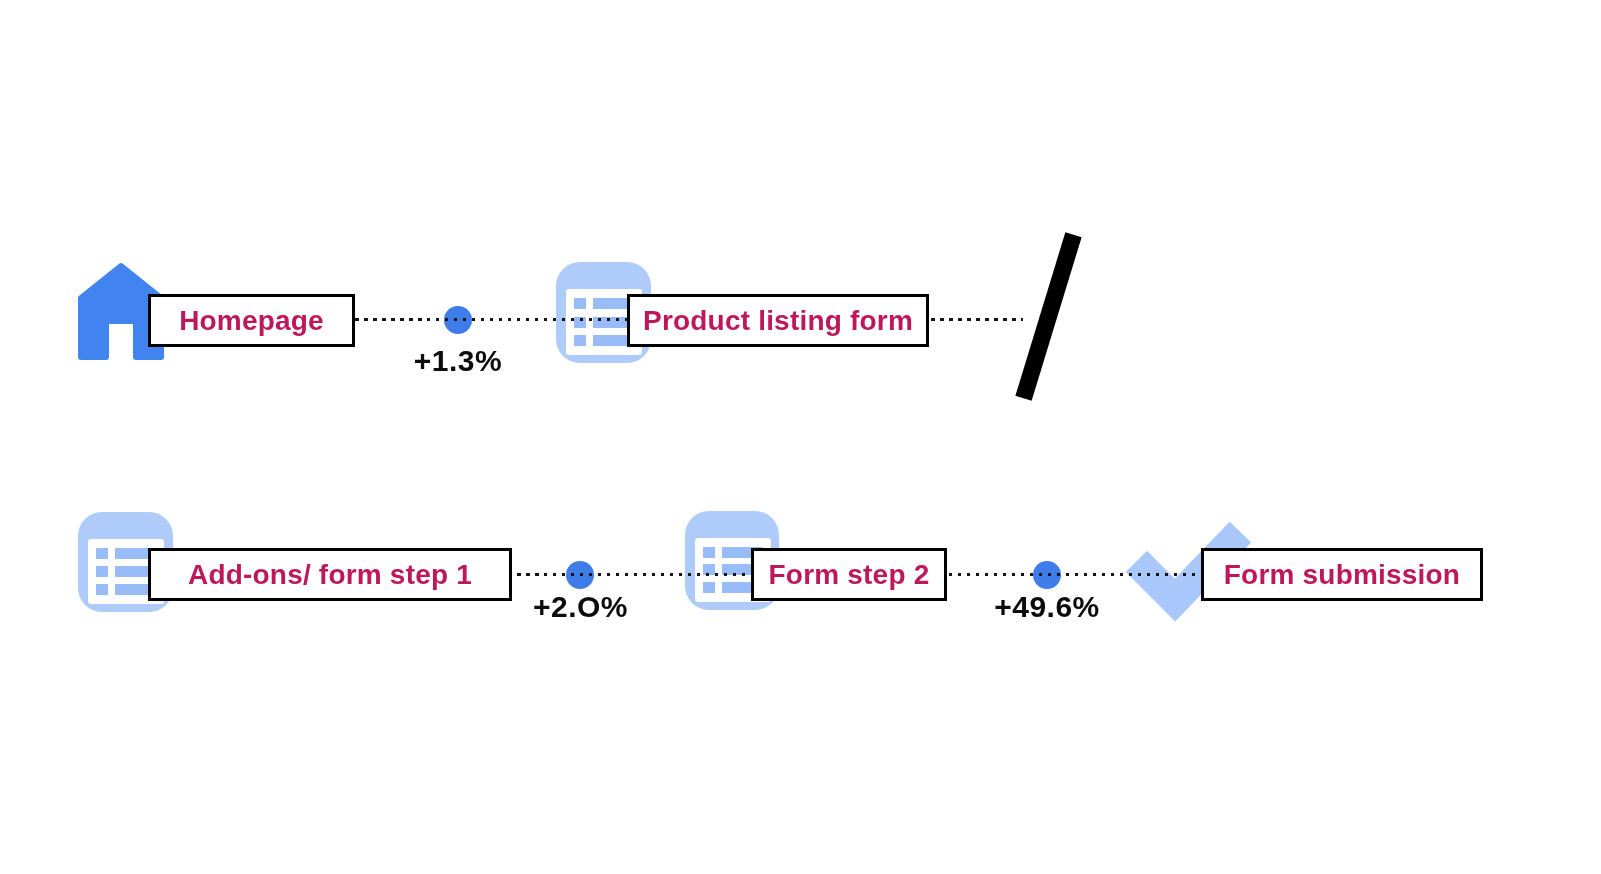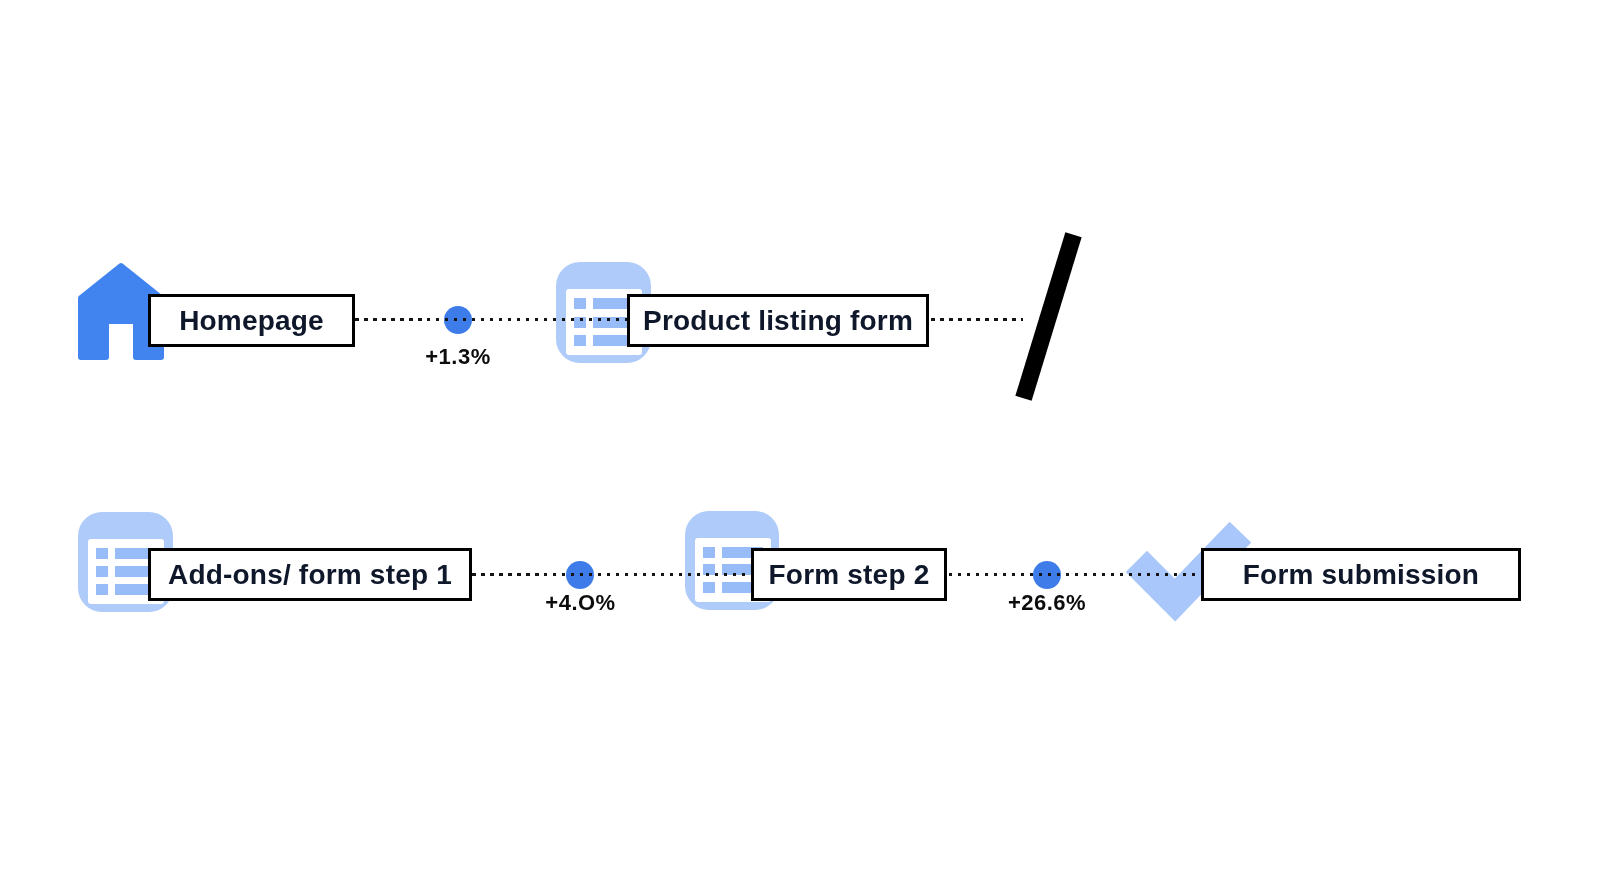--- a/index.html
+++ b/index.html
@@ -5,32 +5,32 @@
   html,body{margin:0;padding:0;background:#ffffff;}
   .canvas{
     position:relative;width:1601px;height:874px;background:#ffffff;overflow:hidden;
     font-family:"Liberation Sans",sans-serif;
   }
   .abs{position:absolute;box-sizing:border-box;}
   
   .lbox{
     background:#ffffff;border:3px solid #000000;z-index:3;
     display:flex;align-items:center;justify-content:center;
-    font-weight:700;font-size:28px;color:#0f172a;letter-spacing:.2px;white-space:nowrap;
+    font-weight:700;font-size:28px;color:#be185d;letter-spacing:.2px;white-space:nowrap;
   }
   
   .dline{
     height:3px;z-index:2;
     background:repeating-linear-gradient(90deg,#141414 0 3.5px,transparent 3.5px 9px);
   }
   
   .cdot{width:28px;height:28px;border-radius:50%;background:#3E7DE9;z-index:1;}
   
   .pct{
-    z-index:3;font-weight:700;font-size:22px;color:#0c0c0c;
+    z-index:3;font-weight:700;font-size:30px;color:#0c0c0c;
     text-align:center;letter-spacing:.5px;white-space:nowrap;
   }
   
   .licon{background:#AECBFA;border-radius:24px;z-index:1;}
   .lpanel{
     position:absolute;left:11%;top:27%;width:80%;height:65%;
     background:#ffffff;border-radius:3px;
     display:flex;flex-direction:column;justify-content:space-between;
     padding:9px 8px;box-sizing:border-box;
   }
@@ -93,29 +93,29 @@
           <span class="lbullet"></span>
           <span class="lbar"></span>
         </div>
       <div class="lrow">
           <span class="lbullet"></span>
           <span class="lbar"></span>
         </div>
     </div>
   </div>
 
-  <div class="abs lbox" style="left:148px;top:548px;width:324px;height:53px">
+  <div class="abs lbox" style="left:148px;top:548px;width:364px;height:53px">
     <span>Add-ons/ form step 1</span>
   </div>
 
   <div class="abs dline" style="left:472px;top:573px;width:731px"></div>
 
   <div class="abs cdot" style="left:566px;top:561px"></div>
 
-  <div class="abs pct" style="left:518px;top:590px;width:125px">+4.O%</div>
+  <div class="abs pct" style="left:518px;top:590px;width:125px">+2.O%</div>
 
   <div class="abs licon" style="left:685px;top:511px;width:94px;height:99px">
     <div class="lpanel">
       <div class="lrow">
           <span class="lbullet"></span>
           <span class="lbar"></span>
         </div>
       <div class="lrow">
           <span class="lbullet"></span>
           <span class="lbar"></span>
@@ -126,23 +126,23 @@
         </div>
     </div>
   </div>
 
   <div class="abs lbox" style="left:751px;top:548px;width:196px;height:53px">
     <span>Form step 2</span>
   </div>
 
   <div class="abs cdot" style="left:1033px;top:561px"></div>
 
-  <div class="abs pct" style="left:989px;top:590px;width:116px">+26.6%</div>
+  <div class="abs pct" style="left:989px;top:590px;width:116px">+49.6%</div>
 
   <svg class="abs" style="left:1130px;top:510px;width:116px;height:116px;z-index:1" viewBox="0 0 116 116">
     <polyline points="17,62 45,90 100,33" fill="none" stroke="#A9C7FA" stroke-width="30" stroke-linecap="square" stroke-linejoin="miter"></polyline>
   </svg>
 
-  <div class="abs lbox" style="left:1201px;top:548px;width:320px;height:53px">
+  <div class="abs lbox" style="left:1201px;top:548px;width:282px;height:53px">
     <span>Form submission</span>
   </div>
 
 </div>
 
 </body></html>

